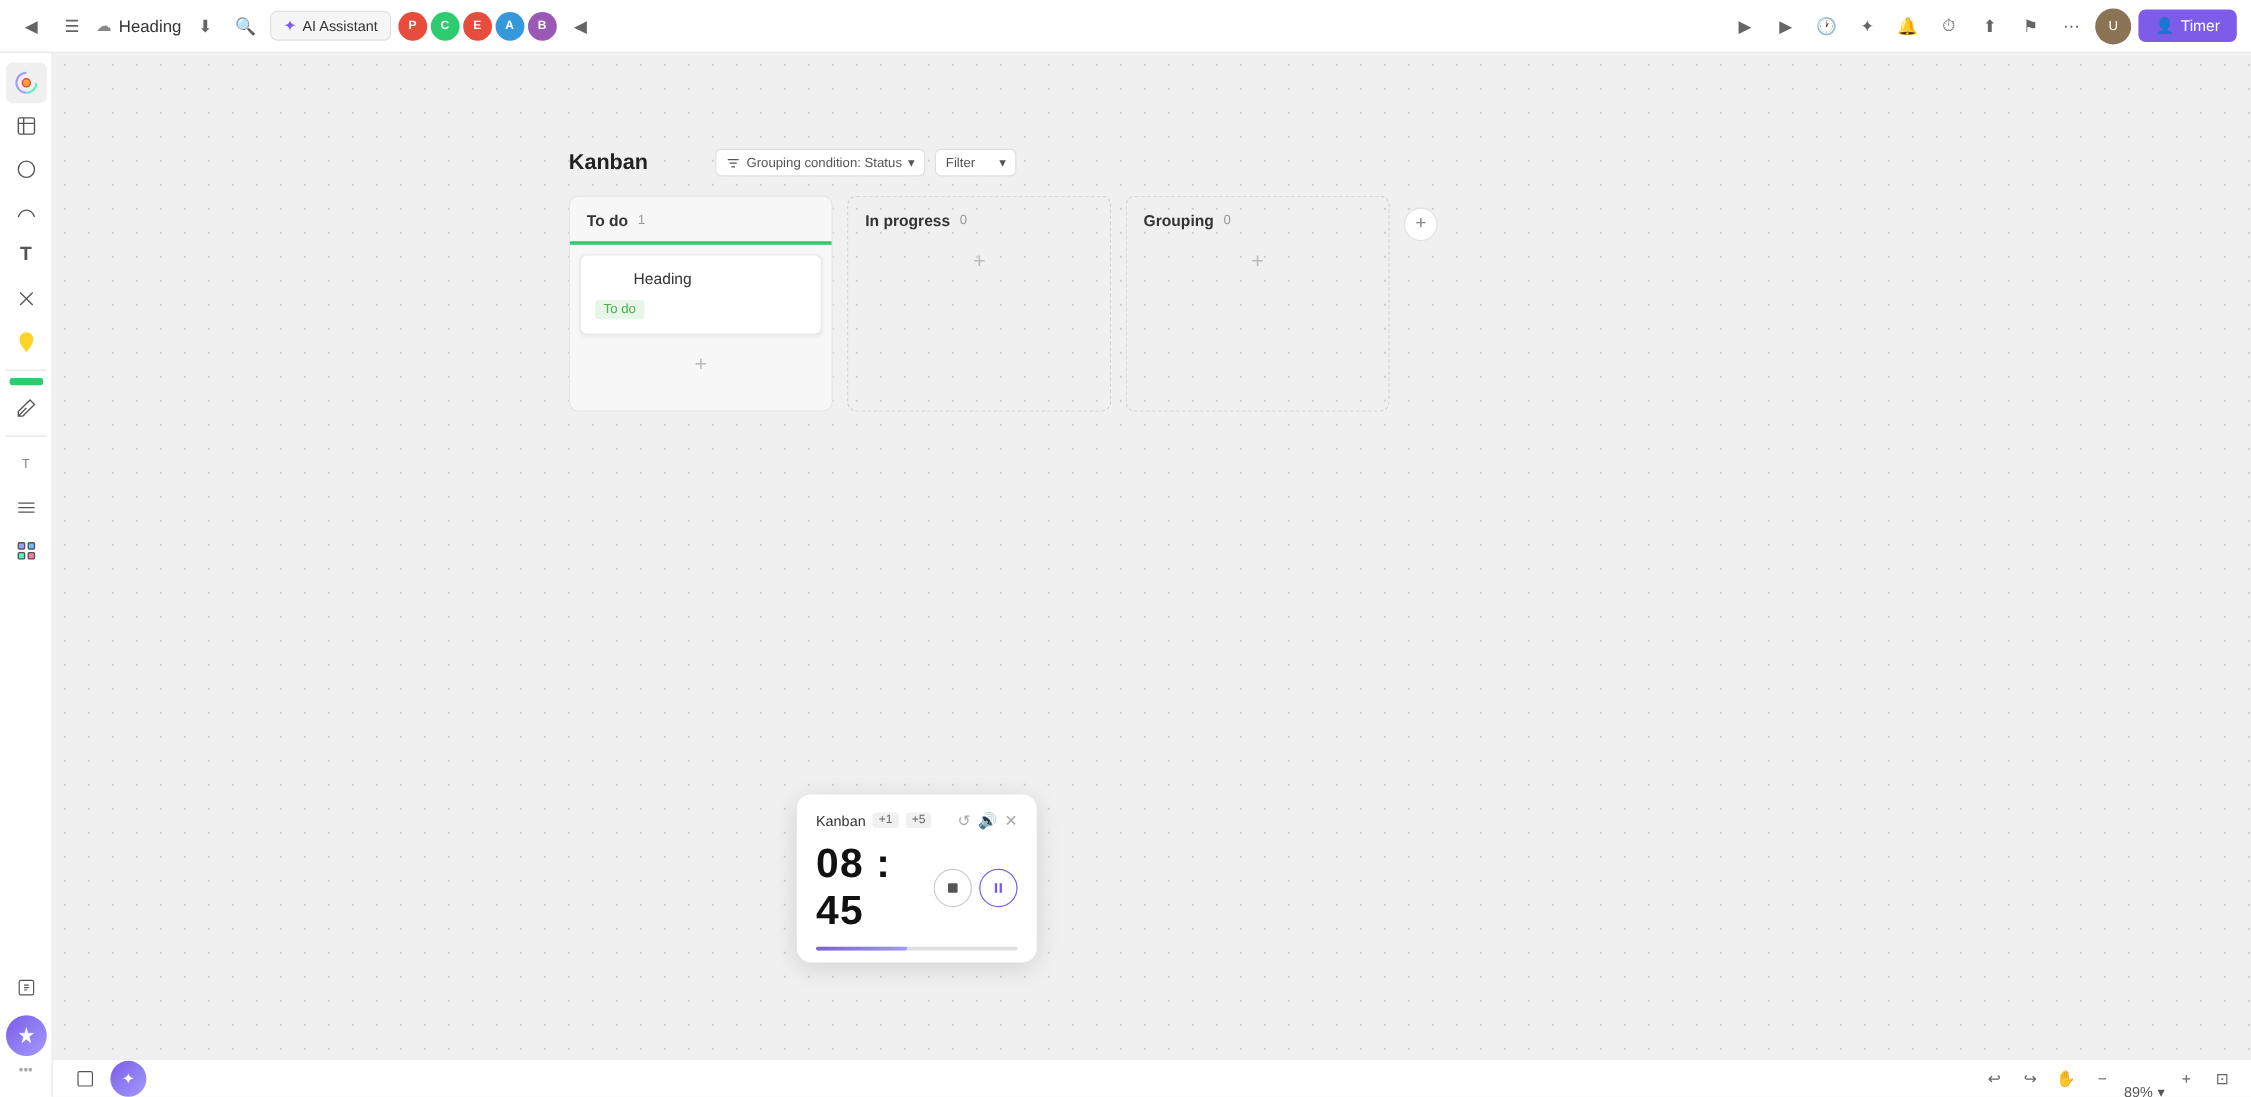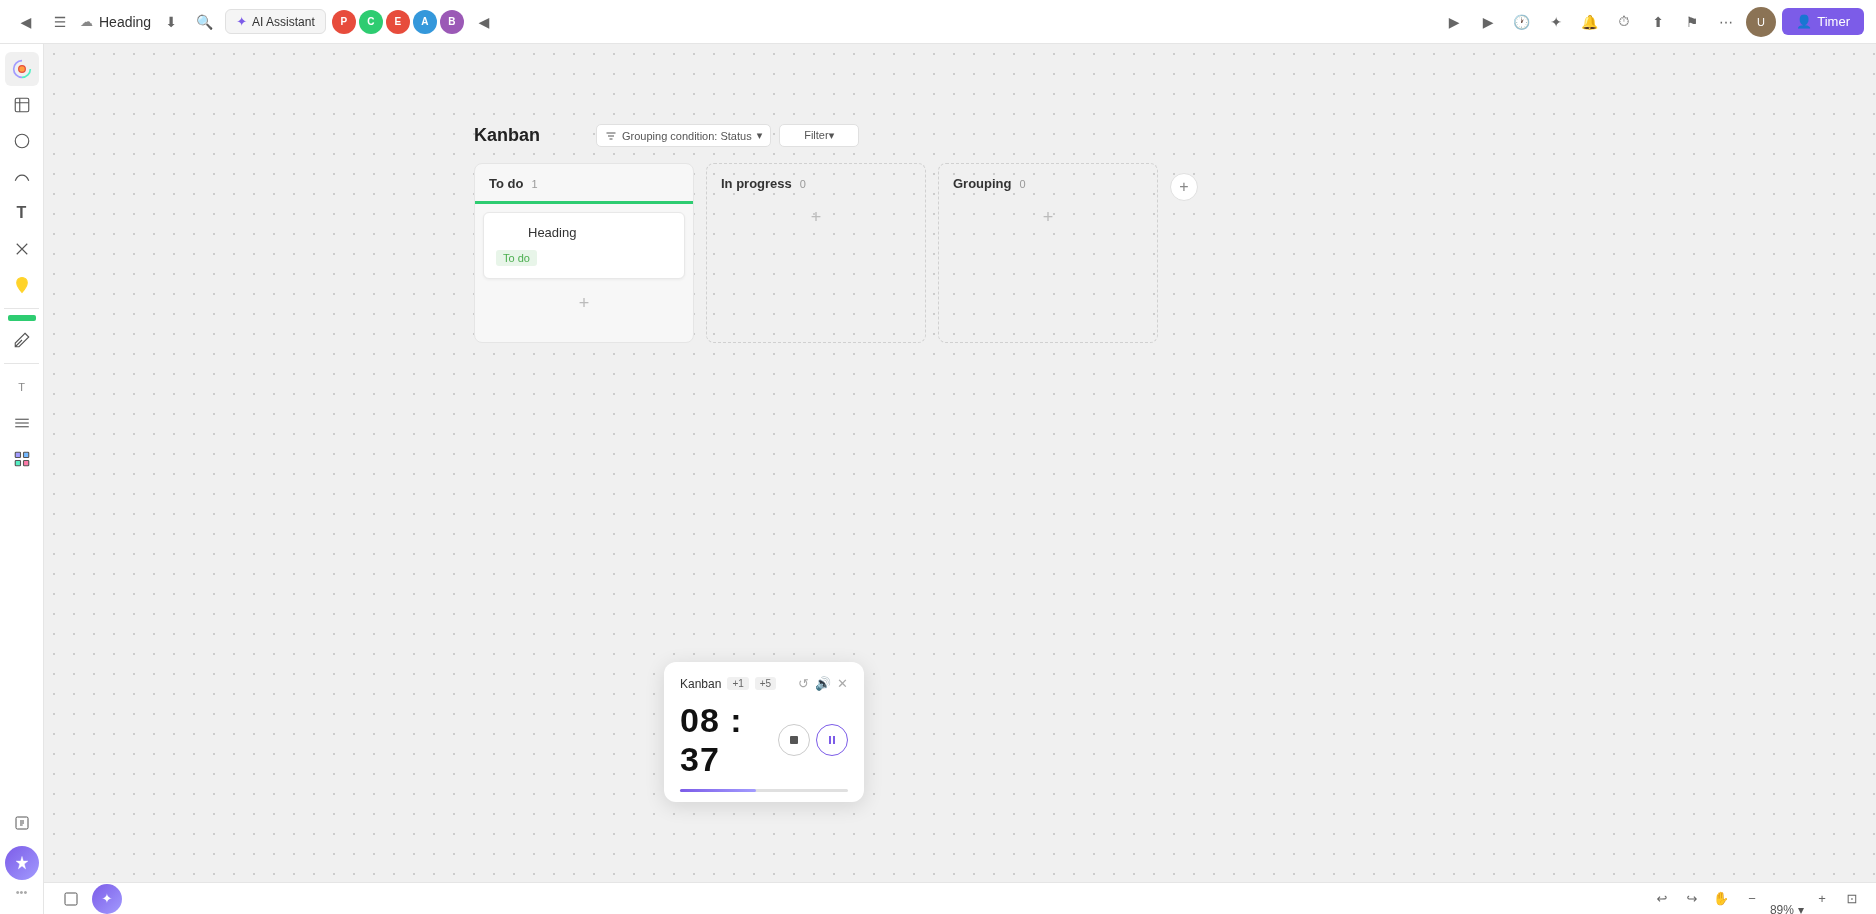--- a/index.html
+++ b/index.html
@@ -183,25 +183,25 @@
       display: flex; align-items: center; gap: 5px;
       background: #fff;
       border: 1px solid #e0e0e0;
       border-radius: 5px;
       padding: 4px 8px;
       font-size: 11px;
       color: #555;
       cursor: pointer;
     }
     .filter-btn {
-      display: flex; gap: 0;
+      display: flex; align-items: center; gap: 20px;
       background: #fff;
       border: 1px solid #e0e0e0;
       border-radius: 5px;
-      padding: 4px 24px;
+      padding: 4px 8px;
       font-size: 11px;
       color: #555;
       cursor: pointer;
     }
 
     
     .kanban-columns {
       display: flex;
       gap: 12px;
     }
@@ -592,21 +592,21 @@
       <span class="timer-label">Kanban</span>
       <span class="timer-badge">+1</span>
       <span class="timer-badge">+5</span>
       <div class="timer-icons">
         <span class="timer-icon-btn">↺</span>
         <span class="timer-icon-btn">🔊</span>
         <span class="timer-icon-btn">✕</span>
       </div>
     </div>
     <div class="timer-body">
-      <div class="timer-time">08 : 37</div>
+      <div class="timer-time">08 : 45</div>
       <div class="timer-controls">
         <button class="timer-btn">
           <svg width="12" height="12" viewBox="0 0 24 24" fill="#555">
               <rect x="4" y="4" width="16" height="16" rx="2"></rect>
             </svg>
         </button>
         <button class="timer-btn pause">
           <svg width="12" height="12" viewBox="0 0 24 24" fill="#7c5ce8">
               <rect x="6" y="4" width="4" height="16"></rect>
               <rect x="14" y="4" width="4" height="16"></rect>

